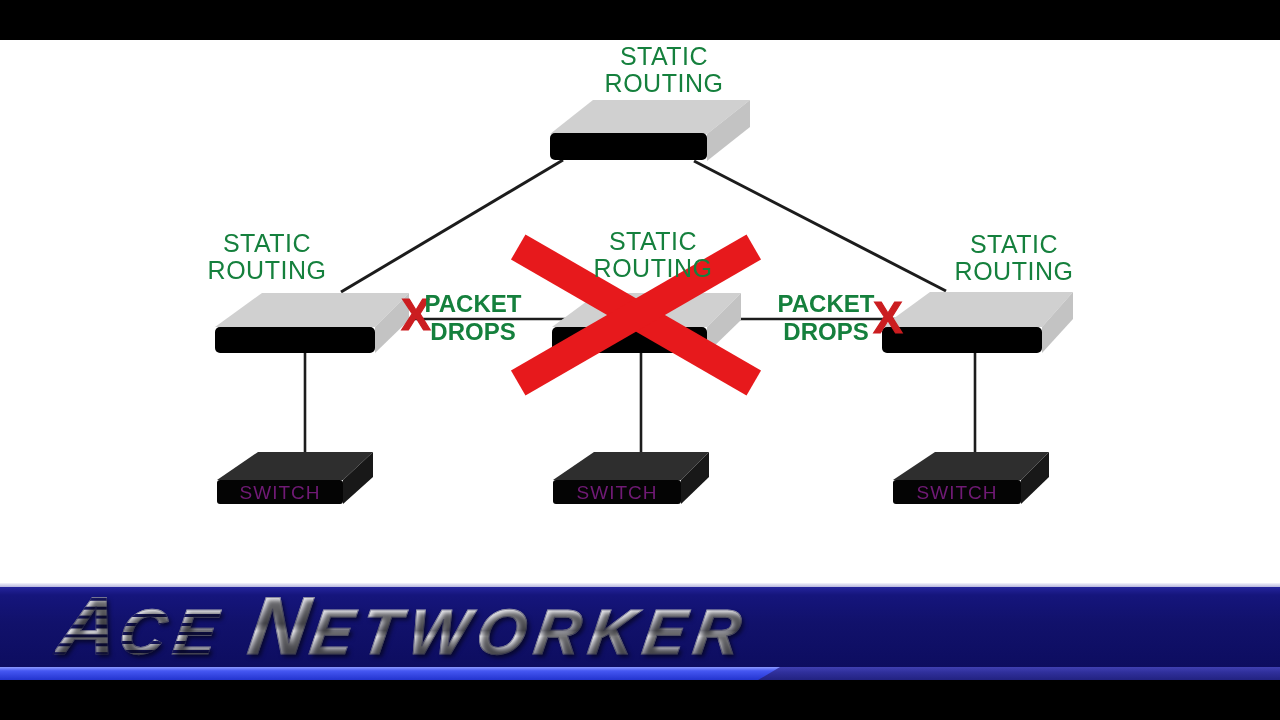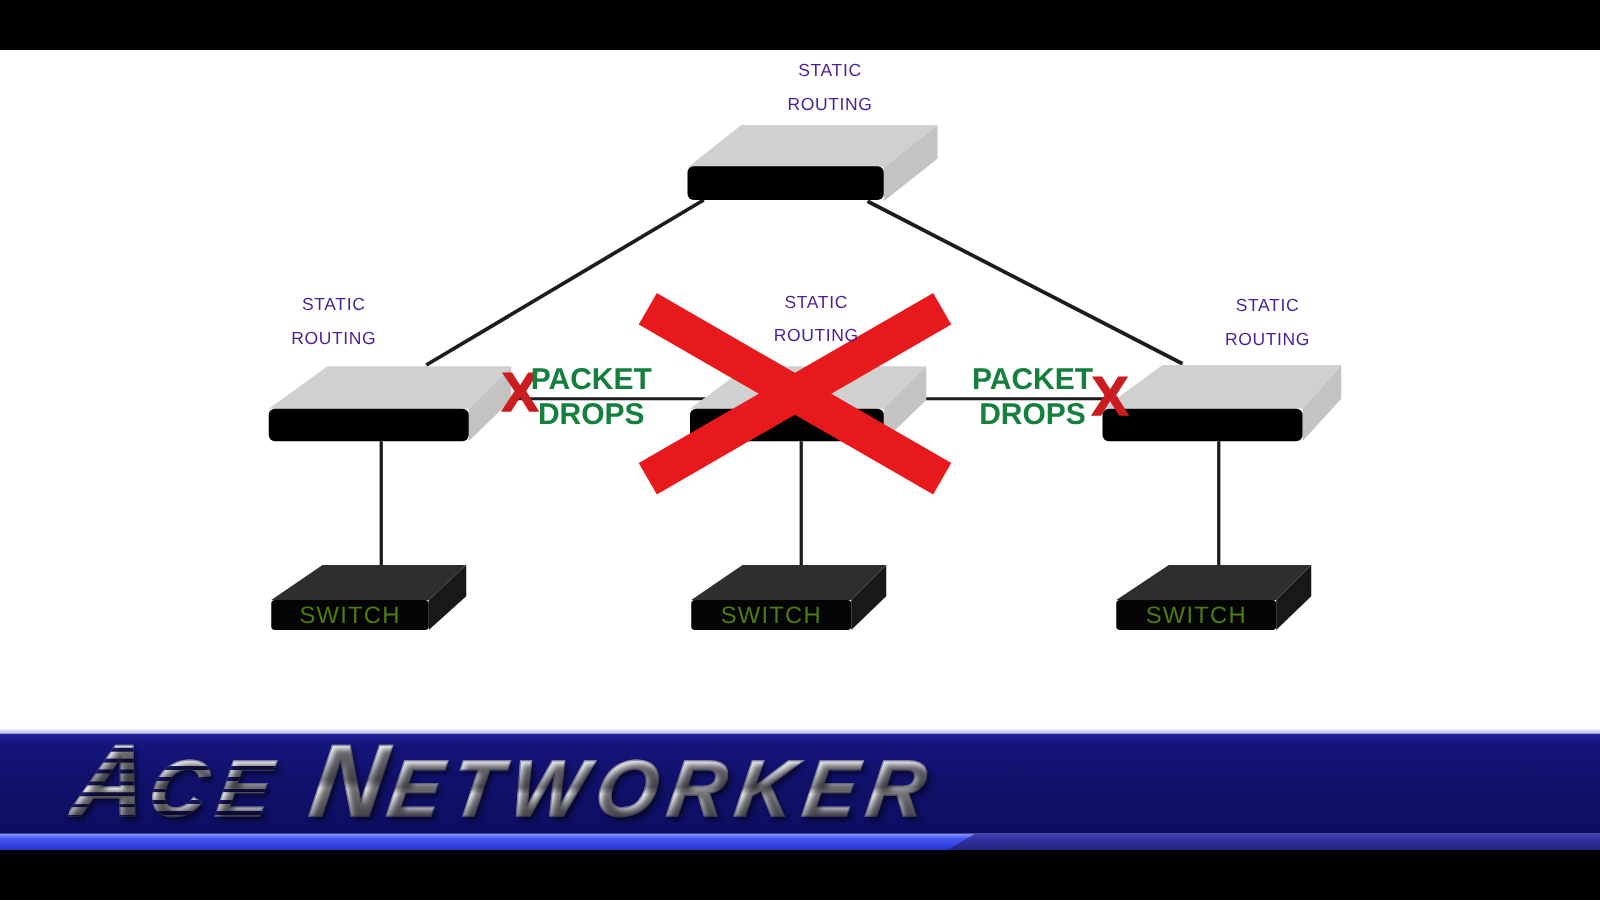--- a/index.html
+++ b/index.html
@@ -15,22 +15,22 @@
   .lk-v{stroke-width:2.6;}
   .face-top{fill:#d0d0d0;}
   .face-side{fill:#c3c3c3;}
   .face-front{fill:#000000;}
   .sw-top{fill:#2e2e2e;}
   .sw-side{fill:#181818;}
   .sw-front{fill:#040404;}
   .cross{fill:#e7191c;}
 
   .lbl{position:absolute;z-index:3;text-align:center;}
-  .lbl-routing{width:170px;font-size:14px;line-height:27px;color:#4c1d95;letter-spacing:.5px;}
-  .lbl-switch{font-size:19px;line-height:20px;color:#4d7c0f;letter-spacing:1px;}
+  .lbl-routing{width:170px;font-size:25px;line-height:27px;color:#15803d;letter-spacing:.5px;}
+  .lbl-switch{font-size:19px;line-height:20px;color:#701a75;letter-spacing:1px;}
   .lbl-drops{width:140px;font-size:24px;line-height:28px;font-weight:bold;color:#15803d;}
   .x-small{width:44px;font-size:44px;line-height:44px;font-weight:bold;color:#cb1d20;
            -webkit-text-stroke:1.2px #cb1d20;}
 
   .banner-line{position:absolute;left:0;top:583px;width:1280px;height:4px;z-index:2;
                background:linear-gradient(180deg,#f4f4fc,#b6b6dc);}
   .banner-navy{position:absolute;left:0;top:587px;width:1280px;height:80px;z-index:2;
                background:linear-gradient(180deg,#24249c 0%,#15157c 10%,#11116b 45%,#0d0d60 100%);}
   .strip-muted{position:absolute;left:0;top:667px;width:1280px;height:13px;z-index:2;
                background:linear-gradient(180deg,#4040b2 0%,#30309c 40%,#222280 100%);}

